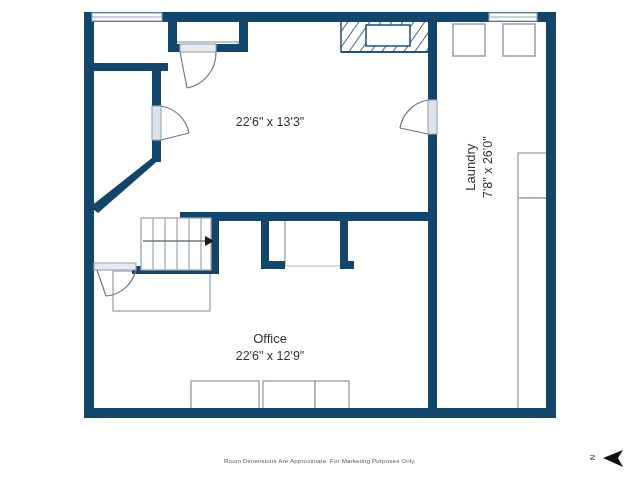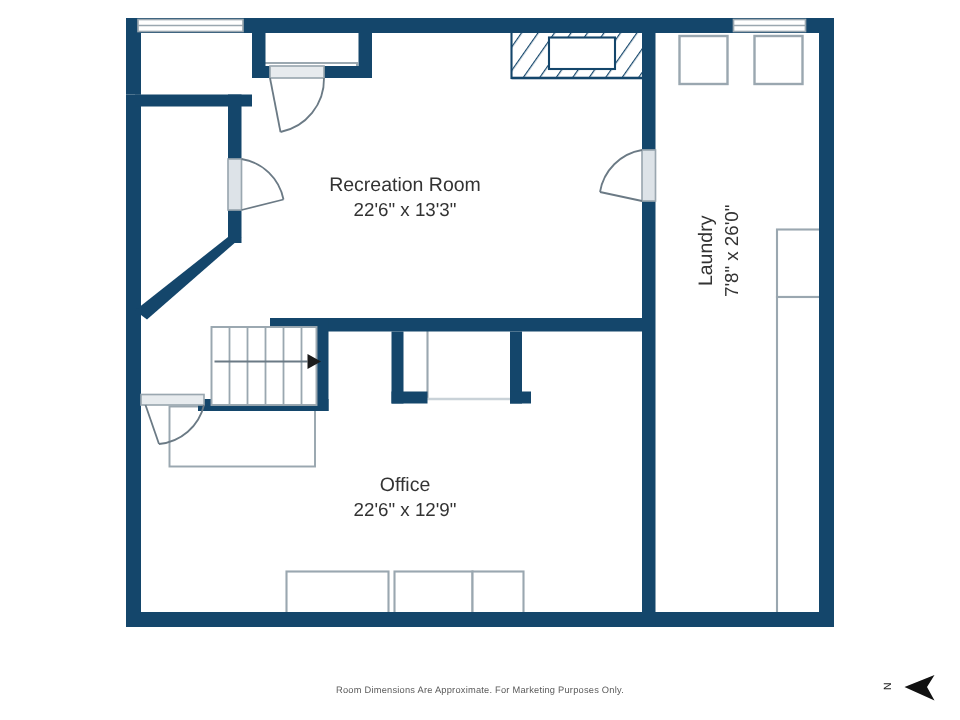--- a/index.html
+++ b/index.html
@@ -37,21 +37,21 @@
     font-size: 12.5px;
     color: #333333;
   }
   #label-recreation {
     left: 150px;
     top: 114px;
     width: 240px;
   }
   #label-office {
     left: 150px;
-    top: 314px;
+    top: 330px;
     width: 240px;
   }
   #label-laundry {
     left: 414px;
     top: 150px;
     width: 130px;
     transform: rotate(-90deg);
     transform-origin: center center;
   }
   #label-laundry .room-name,
@@ -208,21 +208,20 @@
     <polygon points="205,236 214,241 205,246" fill="#1b1b1b"></polygon>
   </g>
 
   <g>
     <polygon points="603,458 623,450 618,458 623,467" fill="#111111"></polygon>
   </g>
 
 </svg>
 
 <div class="room-label" id="label-recreation">
-  <div class="room-name">Recreation Room</div>
   <div class="room-dims">22'6" x 13'3"</div>
 </div>
 
 <div class="room-label" id="label-office">
   <div class="room-name">Office</div>
   <div class="room-dims">22'6" x 12'9"</div>
 </div>
 
 <div class="room-label" id="label-laundry">
   <div class="row room-name">Laundry</div>

